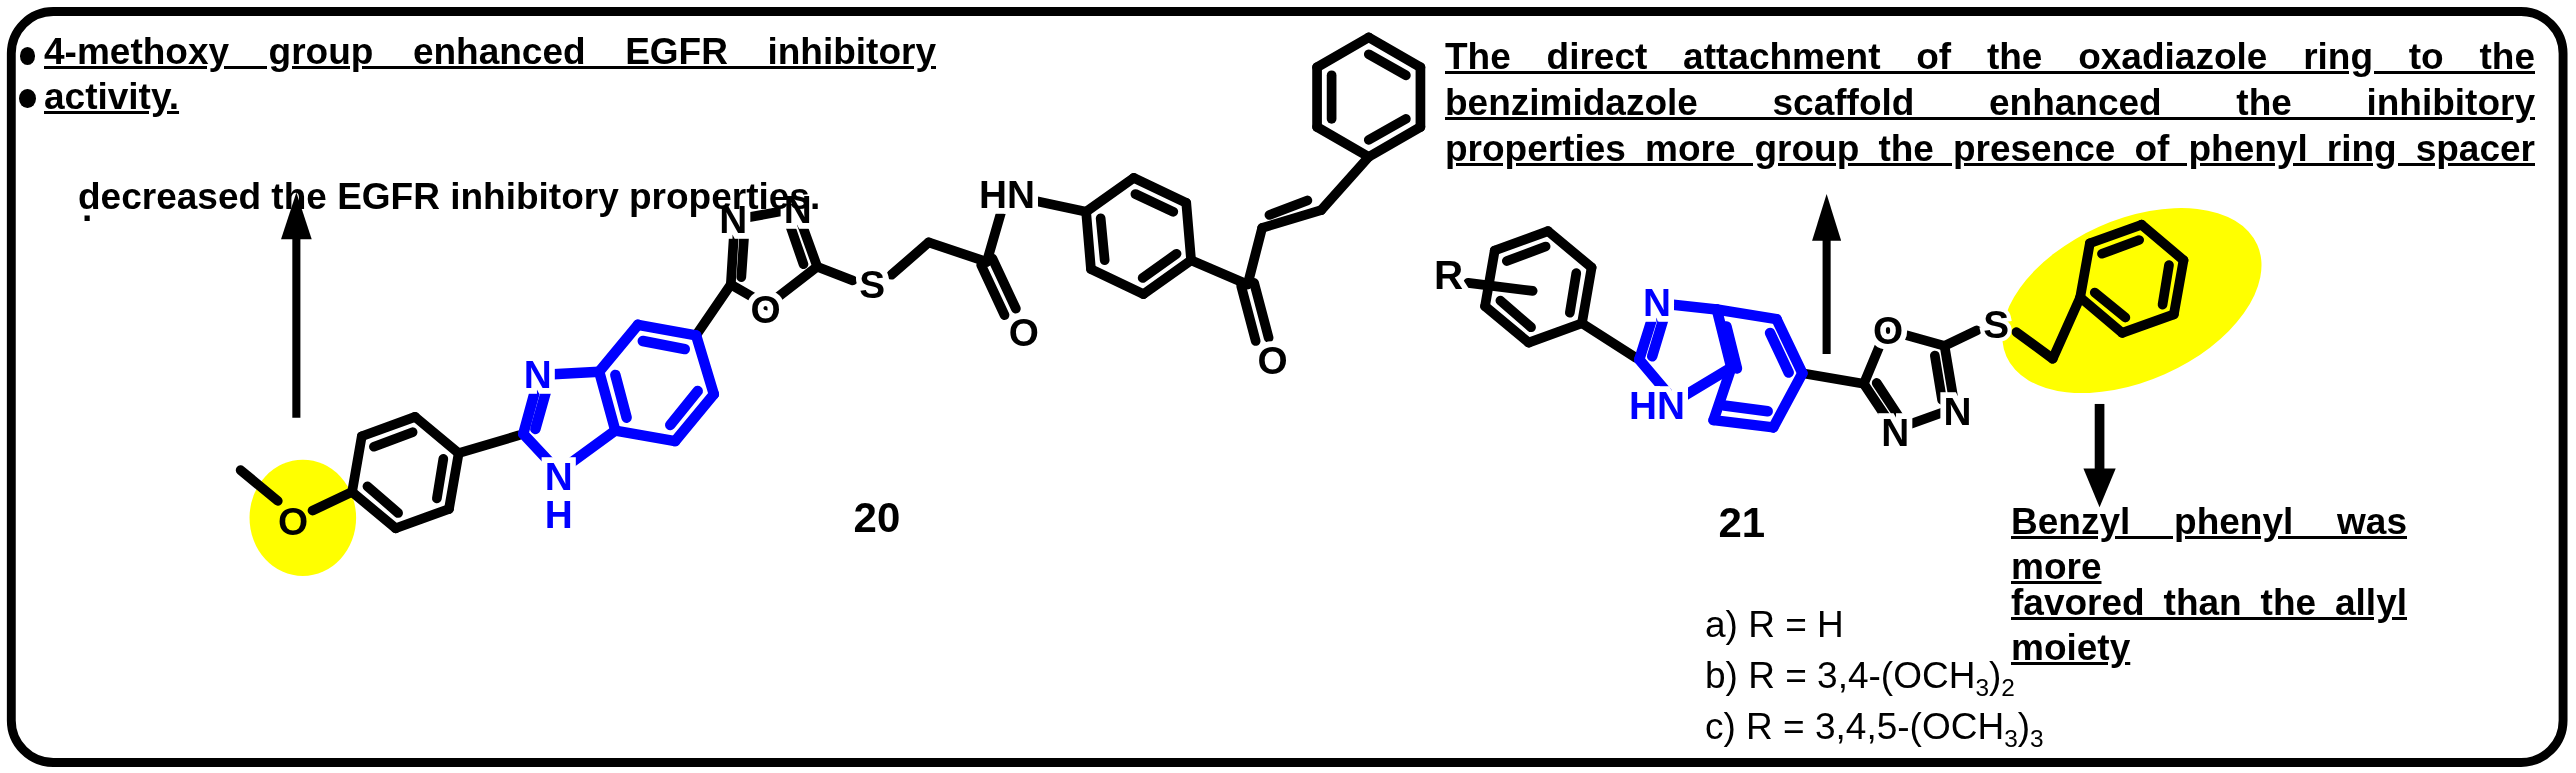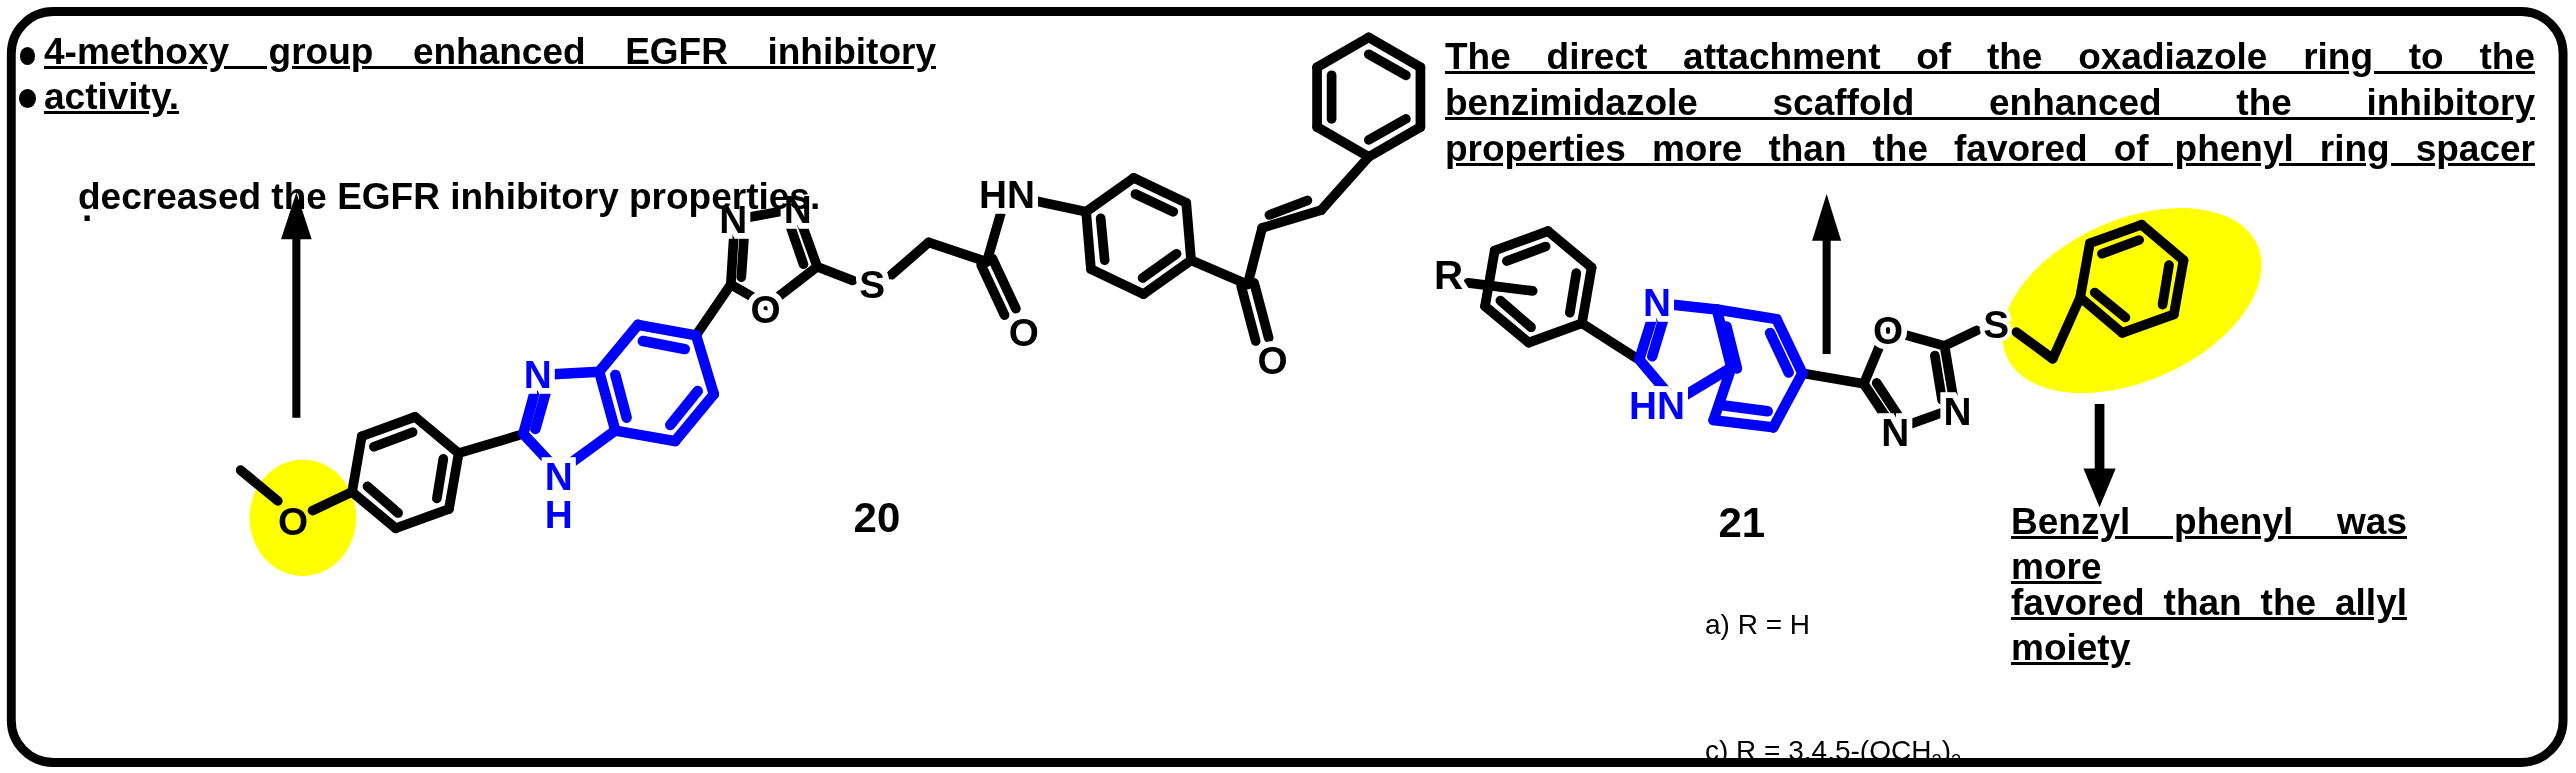--- a/index.html
+++ b/index.html
@@ -8,21 +8,21 @@
     font-family:"Liberation Sans", sans-serif; overflow:hidden; color:#000;
   }
   .layer { position:absolute; left:0; top:0; }
   .txt {
     position:absolute; font-weight:bold; font-size:37px; line-height:45px;
     color:#000; white-space:nowrap;
   }
   .just { white-space:normal; text-align:justify; text-align-last:justify;text-decoration:underline; }
   .bullet { position:absolute; background:#000; border-radius:50%; }
   .rline {
-    position:absolute; font-weight:normal; font-size:28px; line-height:42px;
+    position:absolute; font-weight:normal; font-size:37px; line-height:42px;
     color:#000; white-space:nowrap;
   }
   .rline sub { font-size:0.66em; line-height:0; }
   svg text { font-family:"Liberation Sans", sans-serif; font-weight:bold; }
 </style>
 </head>
 <body>
 
 <div class="canvas">
 
@@ -219,26 +219,29 @@
 
   <div class="bullet" style="left:20px; top:47px; width:15.3px; height:18px;"></div>
   <div class="bullet" style="left:19.4px; top:89px; width:17px; height:19.4px;"></div>
 
   <div class="txt just" style="left:44px; top:29px; width:892px;">4-methoxy group enhanced EGFR inhibitory activity.</div>
   <div class="txt" style="left:78px; top:130px;margin-top:44px;">decreased the EGFR inhibitory properties.</div>
   <div class="txt" style="left:82px; top:186px;">.</div>
 
   <div class="txt just" style="left:1445px; top:80px; width:1090px;">benzimidazole scaffold enhanced the inhibitory</div>
   <div class="txt just" style="left:1445px; top:34px; width:1090px;">The direct attachment of the oxadiazole ring to the</div>
-  <div class="txt just" style="left:1445px; top:126px; width:1090px;">properties more than the favored of phenyl ring spacer</div>
+  <div class="txt just" style="left:1445px; top:126px; width:1090px;">properties more group the presence of phenyl ring spacer</div>
 
   <div class="txt just" style="left:2011px; top:499px; width:396px;">Benzyl phenyl was more</div>
   <div class="txt just" style="left:2011px; top:544px; width:396px;margin-top:36px;">favored than the allyl moiety</div>
 
   <div class="rline" style="left:1705px; top:604px;">
     <span>a) R = H</span><sub></sub><span></span><sub></sub>
   </div>
-  <div class="rline" style="left:1705px; top:706px;margin-top:24px;">
+  <div class="rline" style="left:1705px; top:655px;">
+    <span>b) R = 3,4-(OCH</span><sub>3</sub><span>)</span><sub>2</sub>
+  </div>
+  <div class="rline" style="left:1705px; top:706px;">
     <span>c) R = 3,4,5-(OCH</span><sub>3</sub><span>)</span><sub>3</sub>
   </div>
 
 </div>
 
 
 </body></html>

